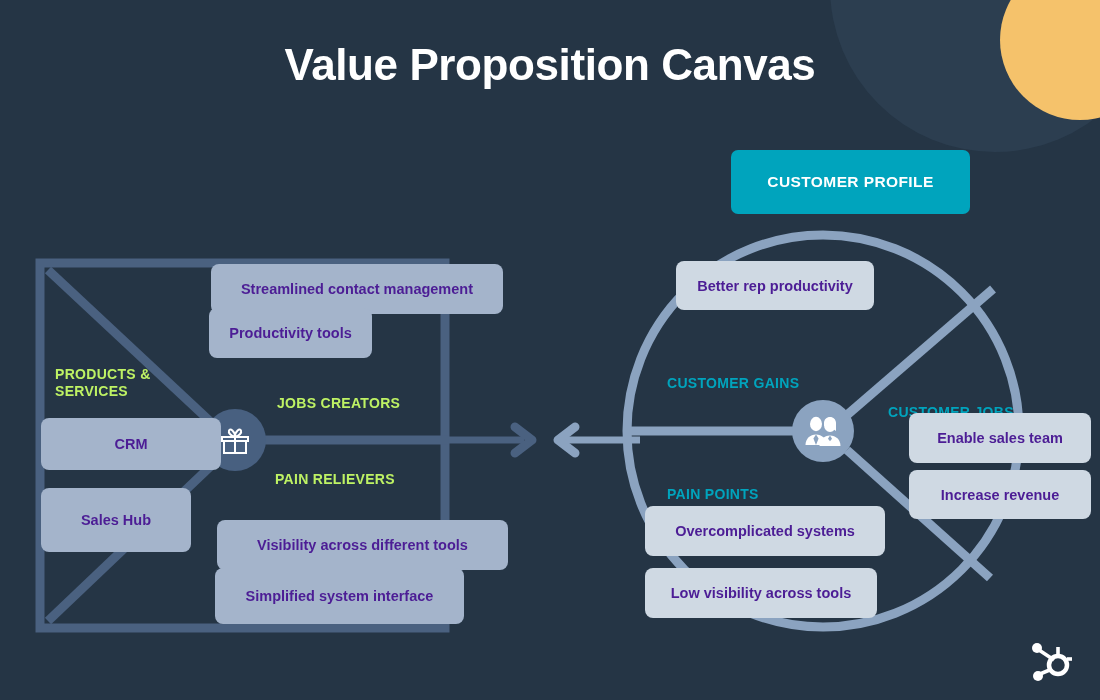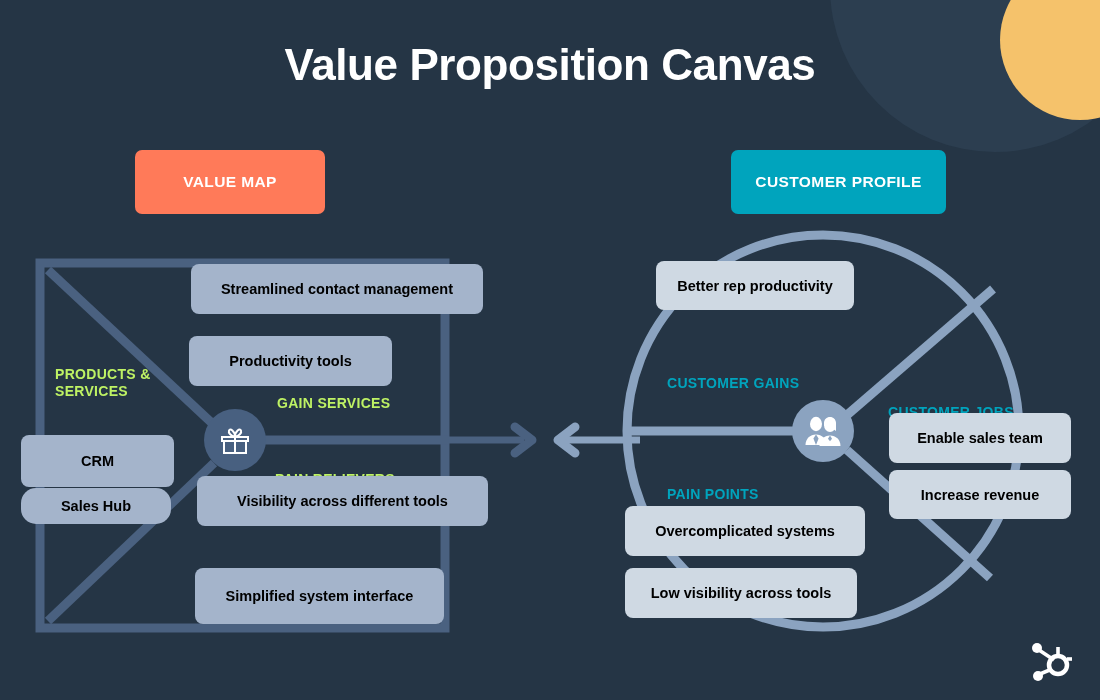--- a/index.html
+++ b/index.html
@@ -30,30 +30,30 @@
     font-size:44px; font-weight:bold; letter-spacing:-0.4px;
   }
 
   
   .badge {
     position:absolute; display:flex; align-items:center; justify-content:center;
     border-radius:7px; color:#ffffff; font-size:15.5px;
     font-weight:bold; letter-spacing:0.4px;
   }
   .badge-valuemap { left:135px; top:150px; width:190px; height:64px; background:#ff7a59; }
-  .badge-profile  { left:731px; top:150px; width:215px; height:64px; background:#00a4bd; }
+  .badge-profile  { left:731px; top:150px; width:239px; height:64px; background:#00a4bd; }
 
   
   #structure { position:absolute; left:0; top:0; width:1100px; height:700px; }
 
   
   .card {
     position:absolute; display:flex; align-items:center; justify-content:center;
-    border-radius:8px; color:#000000; font-size:14.5px; font-weight:bold;
-    text-align:center; padding:4px 14px;
+    border-radius:8px; color:#4c1d95; font-size:14.5px; font-weight:bold;
+    text-align:center; padding:4px 14px;margin-left:20px;
   }
   .card-left  { background:#a4b4cb; }
   .card-right { background:#cfd9e3; }
 
   
   .seclabel {
     position:absolute; font-size:14px; font-weight:bold; letter-spacing:0.3px;
     line-height:17px;
   }
   .lbl-orange { color:#bef264; }
@@ -74,23 +74,20 @@
 <body>
 
 <div id="canvas">
 
   <div class="deco deco-teal"></div>
   <div class="deco deco-dark"></div>
   <div class="deco deco-yellow"></div>
 
   <div class="title">Value Proposition Canvas</div>
 
-  <div class="badge badge-valuemap">
-    <span>VALUE MAP</span>
-  </div>
   <div class="badge badge-profile">
     <span>CUSTOMER PROFILE</span>
   </div>
 
   <svg id="structure" viewBox="0 0 1100 700">
 
     <g>
       <rect x="40" y="263" width="405" height="365" fill="none" stroke="#4a6180" stroke-width="9"></rect>
 
       <line x1="48" y1="270" x2="214" y2="425" stroke="#4a6180" stroke-width="9"></line>
@@ -140,30 +137,30 @@
       <path d="M20 8.5c0-4 2.6-6.4 6-6.4s6 2.4 6 6.4v7.5l-2-1.5V9l-8 1-2 1z" fill="#ffffff"></path>
       <path d="M15.5 31c0-6.4 4.7-10.5 10.5-10.5S36.5 24.6 36.5 31z" fill="#ffffff"></path>
       <path d="M26 20.5l-2 3.2 2 2.6 2-2.6z" fill="#8ba3c0"></path>
     </svg>
   </div>
 
   <div class="seclabel lbl-orange" style="left:55px; top:366px; width:130px;">
     <span>PRODUCTS &amp;</span><br>
     <span>SERVICES</span>
   </div>
-  <div class="seclabel lbl-orange" style="left:277px; top:395px;">GAIN SERVICES</div>
+  <div class="seclabel lbl-orange" style="left:277px; top:395px;">JOBS CREATORS</div>
   <div class="seclabel lbl-orange" style="left:275px; top:471px;">PAIN RELIEVERS</div>
 
   <div class="card card-left" style="left:191px; top:264px; width:292px; height:50px;">Streamlined contact management</div>
-  <div class="card card-left" style="left:189px; top:336px; width:203px; height:50px;">Productivity tools</div>
+  <div class="card card-left" style="left:189px; top:308px; width:163px; height:50px;">Productivity tools</div>
 
-  <div class="card card-left" style="left:21px; top:435px; width:153px; height:52px;">CRM</div>
-  <div class="card card-left" style="left:21px; top:488px; width:150px; height:36px;border-radius:15px;">Sales Hub</div>
+  <div class="card card-left" style="left:21px; top:418px; width:180px; height:52px;">CRM</div>
+  <div class="card card-left" style="left:21px; top:488px; width:150px; height:64px;">Sales Hub</div>
 
-  <div class="card card-left" style="left:197px; top:476px; width:291px; height:50px;">Visibility across different tools</div>
+  <div class="card card-left" style="left:197px; top:520px; width:291px; height:50px;">Visibility across different tools</div>
   <div class="card card-left" style="left:195px; top:568px; width:249px; height:56px;">Simplified system interface</div>
 
   <div class="seclabel lbl-teal" style="left:667px; top:375px;">CUSTOMER GAINS</div>
   <div class="seclabel lbl-teal" style="left:888px; top:375px;margin-top:29px;">CUSTOMER JOBS</div>
   <div class="seclabel lbl-teal" style="left:667px; top:468px;margin-top:18px;">PAIN POINTS</div>
 
   <div class="card card-right" style="left:656px; top:261px; width:198px; height:49px;">Better rep productivity</div>
 
   <div class="card card-right" style="left:889px; top:413px; width:182px; height:50px;">Enable sales team</div>
   <div class="card card-right" style="left:889px; top:470px; width:182px; height:49px;">Increase revenue</div>

